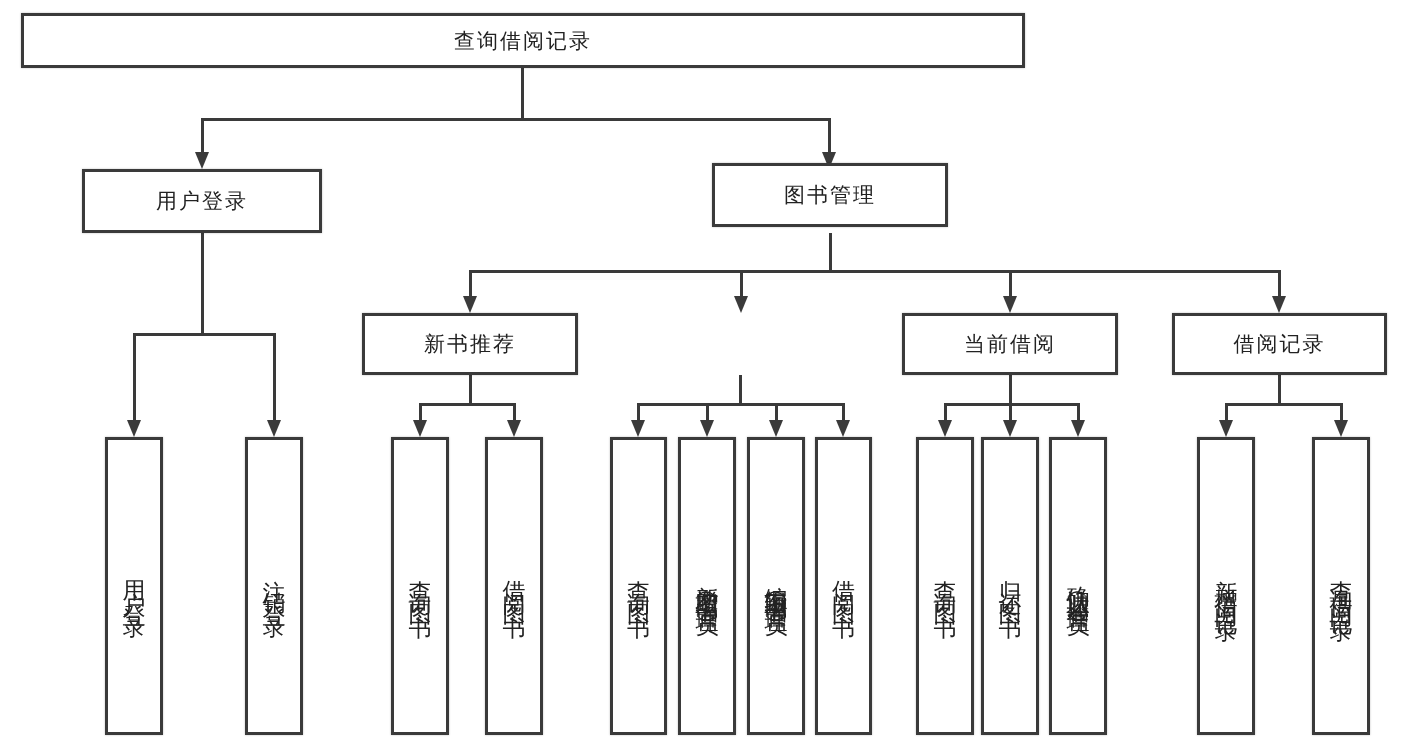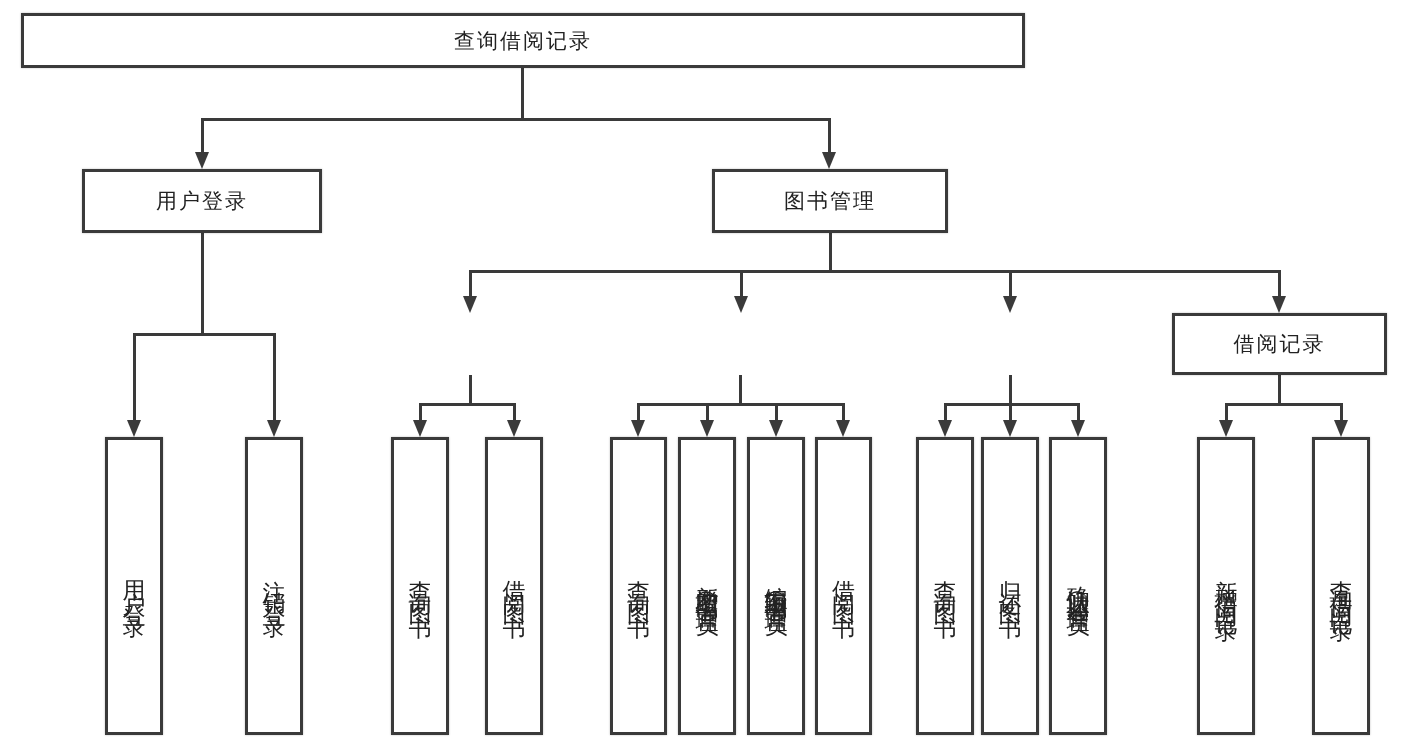--- a/index.html
+++ b/index.html
@@ -100,24 +100,30 @@
   <div class="line" style="left:1340px;top:403px;width:3px;height:17px"></div>
   <div class="arrow" style="left:1334px;top:420px"></div>
 
   <div class="node node-h" style="left:21px;top:13px;width:1004px;height:55px">
     <span>查询借阅记录</span>
   </div>
 
   <div class="node node-h" style="left:82px;top:169px;width:240px;height:64px">
     <span>用户登录</span>
   </div>
-  <div class="node node-h" style="left:712px;top:169px;width:236px;height:64px">
+  <div class="node node-h" style="left:712px;top:163px;width:236px;height:64px">
     <span>图书管理</span>
   </div>
 
+  <div class="node node-h" style="left:362px;top:313px;width:216px;height:62px">
+    <span>新书推荐</span>
+  </div>
+  <div class="node node-h" style="left:902px;top:313px;width:216px;height:62px">
+    <span>当前借阅</span>
+  </div>
   <div class="node node-h" style="left:1172px;top:313px;width:215px;height:62px">
     <span>借阅记录</span>
   </div>
 
   <div class="node" style="left:105px;top:437px;width:58px;height:298px">
     <span class="vt ls4">用户登录</span>
   </div>
   <div class="node" style="left:245px;top:437px;width:58px;height:298px">
     <span class="vt ls4">注销登录</span>
   </div>

